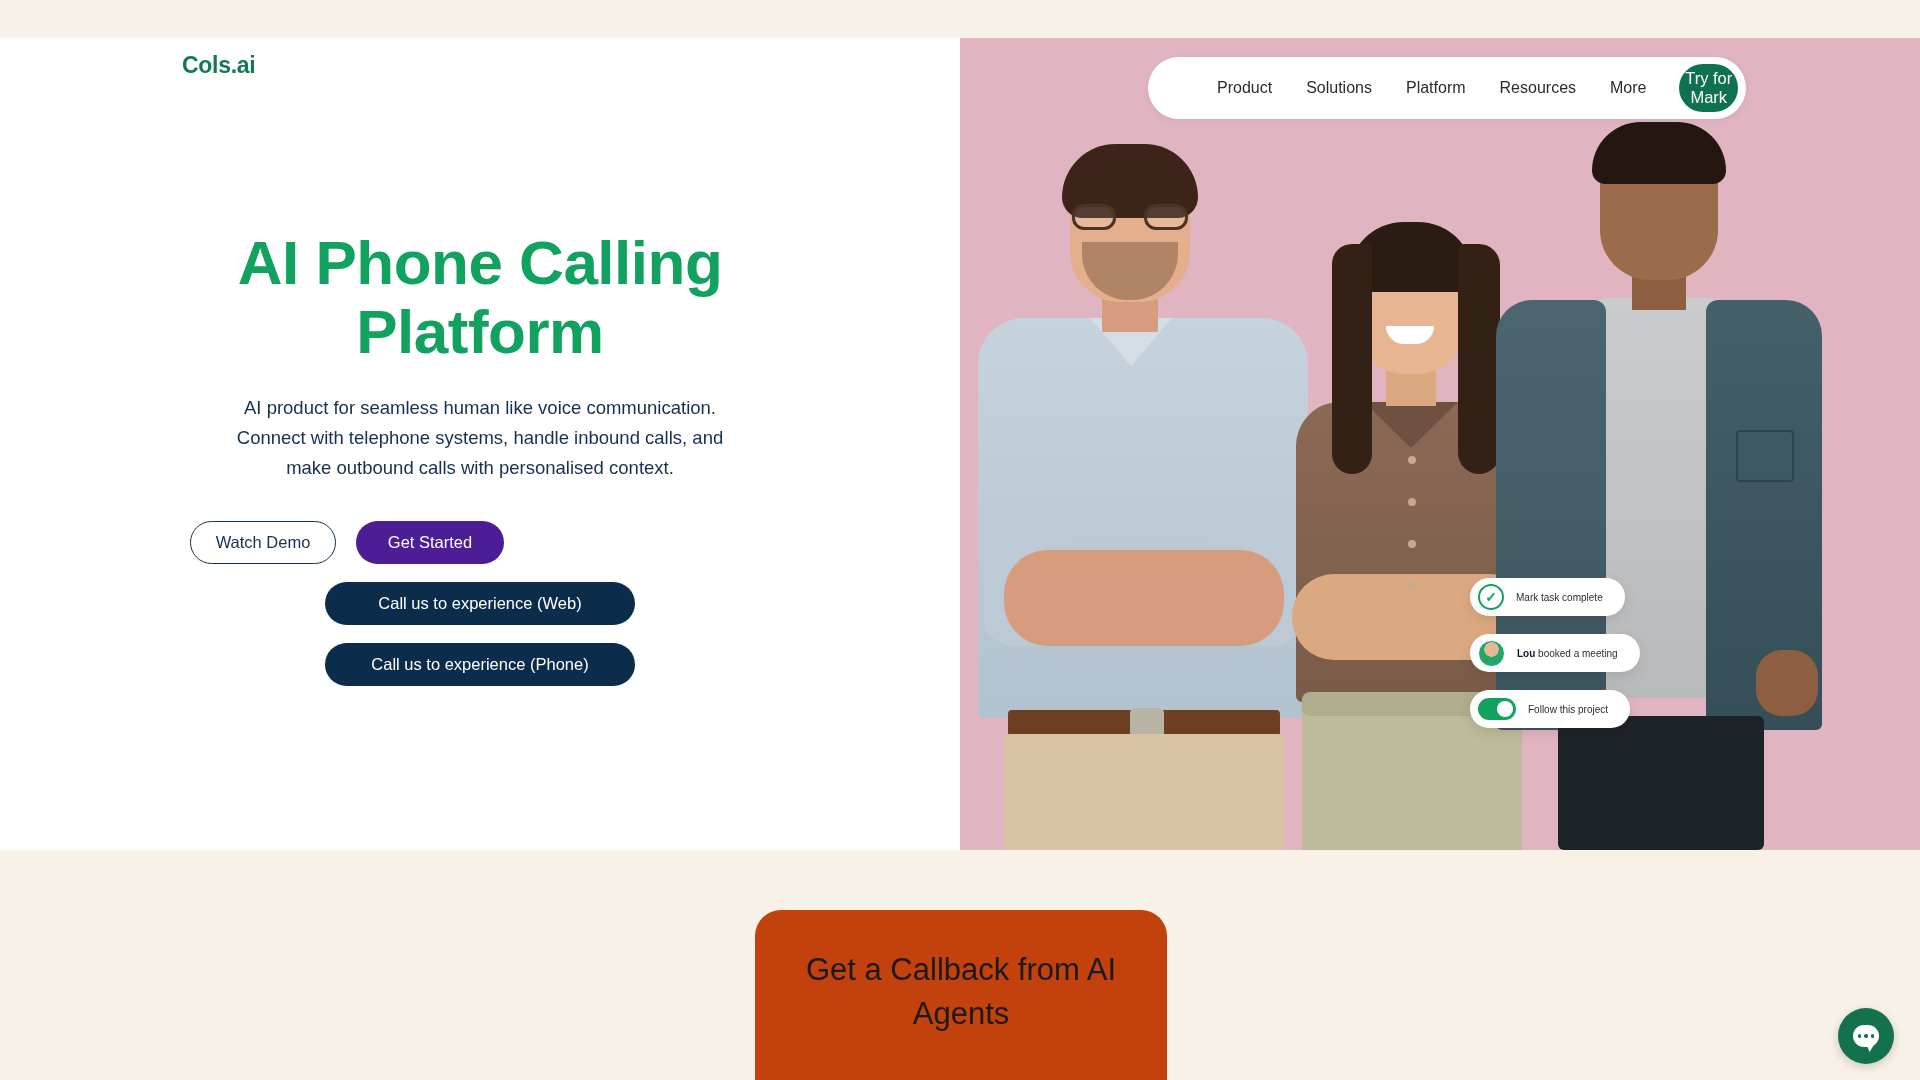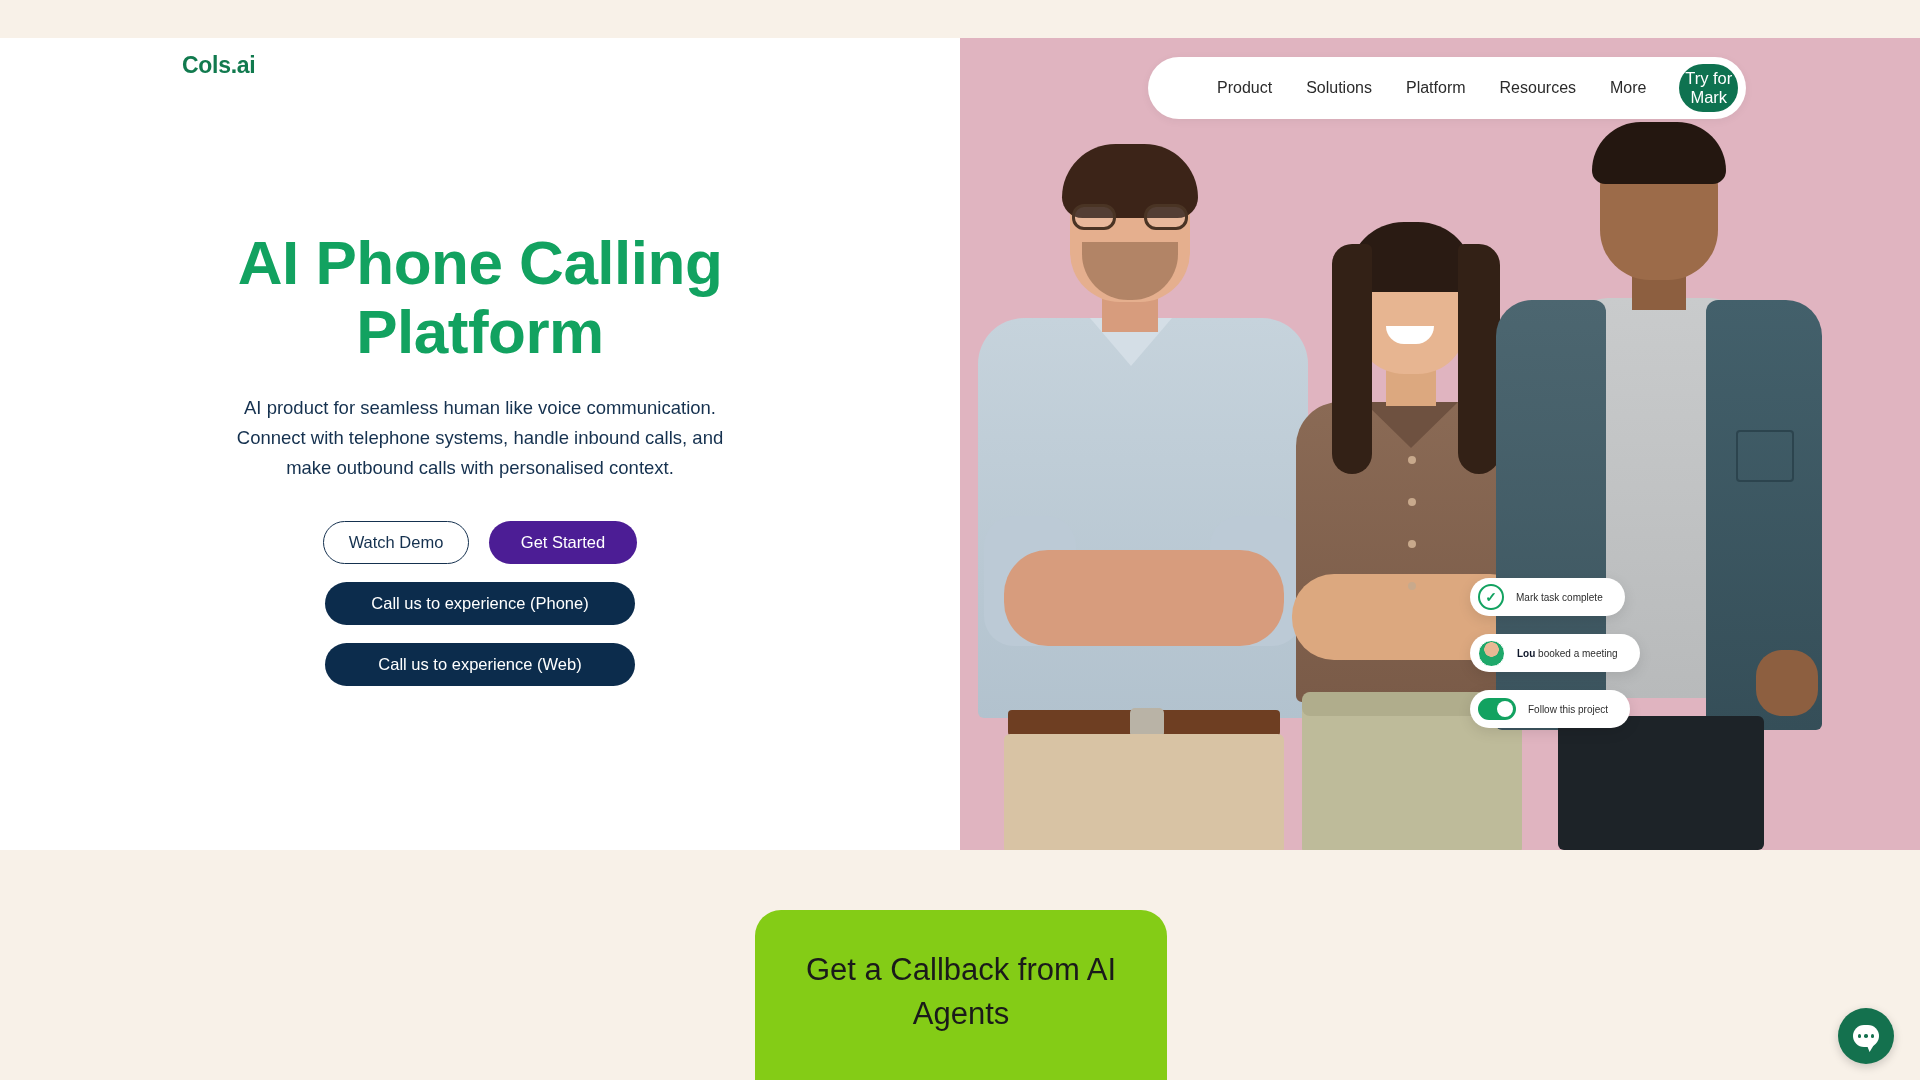--- a/index.html
+++ b/index.html
@@ -49,21 +49,21 @@
     color:#12A260; letter-spacing:-0.5px;
   }
   .hero-sub {
     margin-top:26px;
     font-size:18.5px; line-height:1.62; color:#15314F;
     padding:0 46px;
   }
 
   
   .btn-row {
-    margin-top:38px; display:flex; gap:20px; justify-content:center;
+    margin-top:38px; display:flex; gap:20px; justify-content:flex-start;
   }
   .btn {
     border:none; cursor:pointer; border-radius:999px;
     font-family:"Liberation Sans", sans-serif;
     font-size:16.5px; line-height:1;
     display:flex; align-items:center; justify-content:center;
   }
   .btn-outline {
     width:146px; height:43px;
     background:#FFFFFF; color:#15314F;
@@ -209,21 +209,21 @@
     width:16px; height:16px; border-radius:50%; background:#fff;
   }
 
   
   .lower {
     position:absolute; left:0; top:850px; width:1920px; height:230px;
     background:#F8F1E8;
   }
   .callback-card {
     position:absolute; left:755px; top:60px; width:412px; height:170px;
-    background:#84cc16; border-radius:26px 26px 0 0;
+    background:#c2410c; border-radius:26px 26px 0 0;
     display:flex; align-items:flex-start; justify-content:center;
     padding-top:38px;
   }
   .callback-title {
     width:340px; text-align:center;
     font-size:31px; line-height:1.42; color:#1A1A1A;
   }
 
   
   .chat-widget {
@@ -258,22 +258,22 @@
 
       <div class="hero-copy">
         <div class="hero-title">AI Phone Calling Platform</div>
         <div class="hero-sub">AI product for seamless human like voice communication. Connect with telephone systems, handle inbound calls, and make outbound calls with personalised context.</div>
 
         <div class="btn-row">
           <button class="btn btn-outline">Watch Demo</button>
           <button class="btn btn-solid">Get Started</button>
         </div>
 
+        <button class="btn btn-wide">Call us to experience (Web)</button>
         <button class="btn btn-wide">Call us to experience (Phone)</button>
-        <button class="btn btn-wide">Call us to experience (Web)</button>
       </div>
     </div>
 
     <div class="hero-right">
       <div class="photo">
 
         <div class="person p1">
           <div class="shirt"></div>
             <div class="sleeve-l"></div>
             <div class="sleeve-r"></div>

